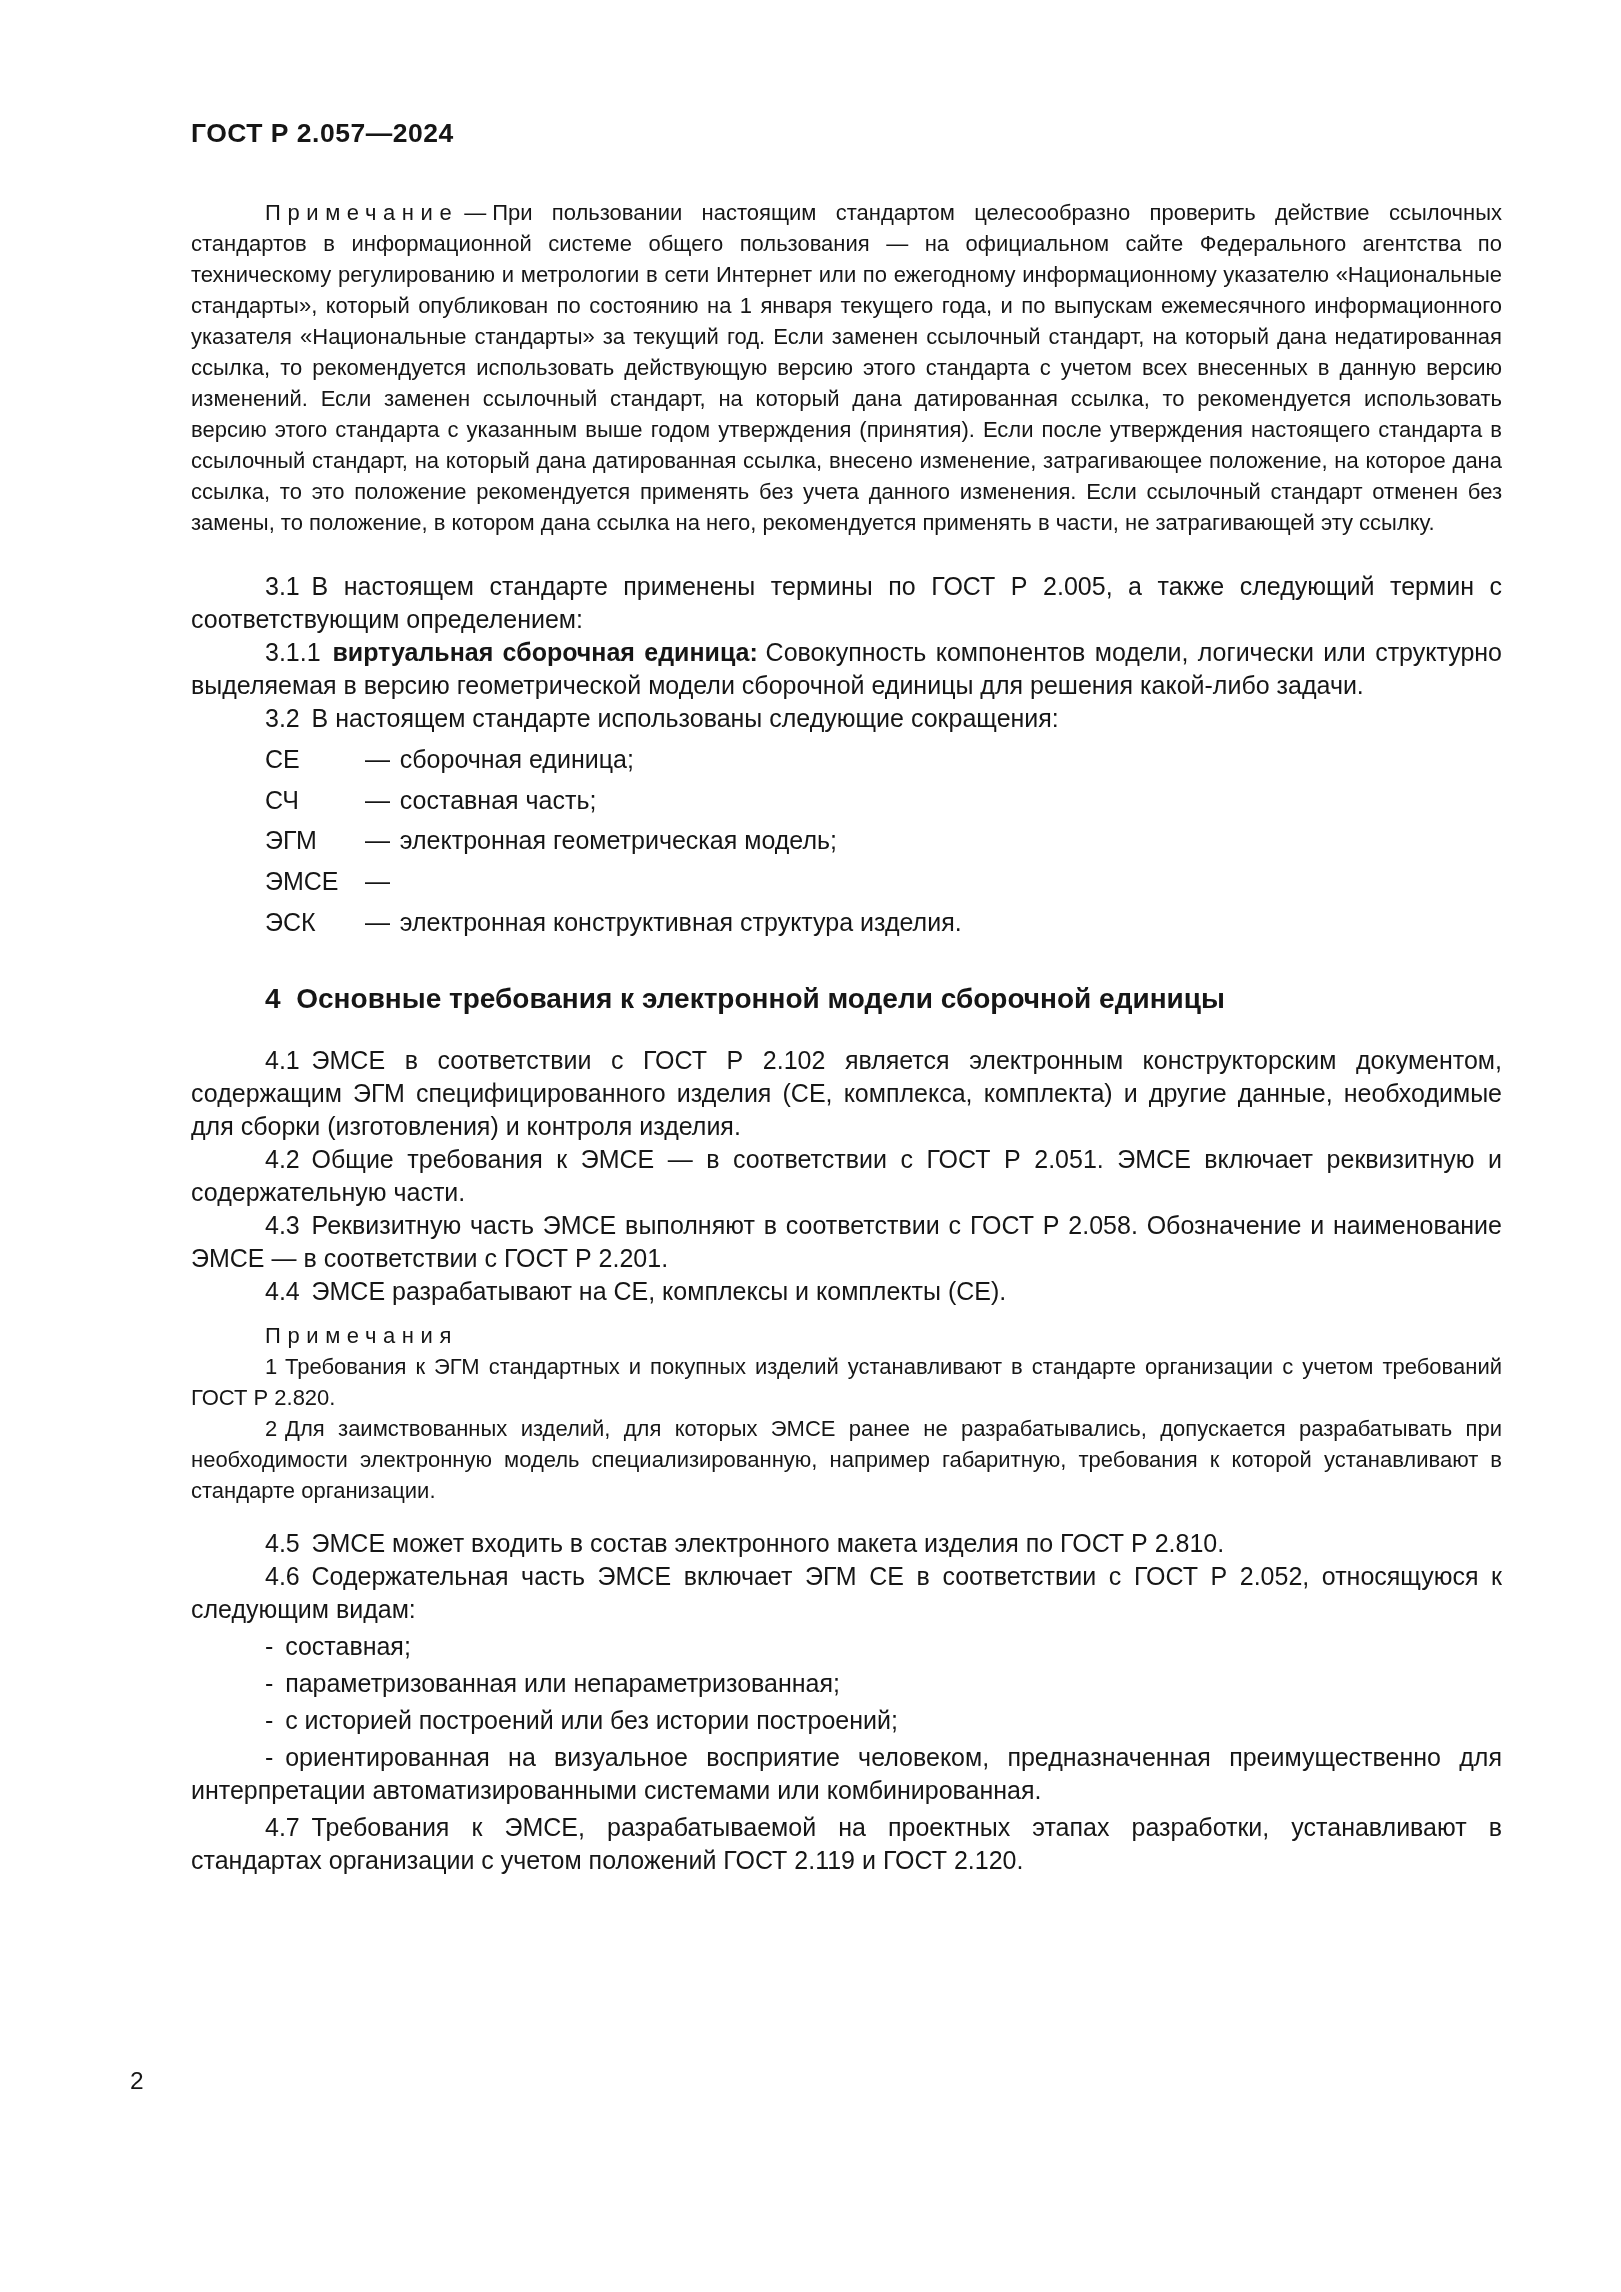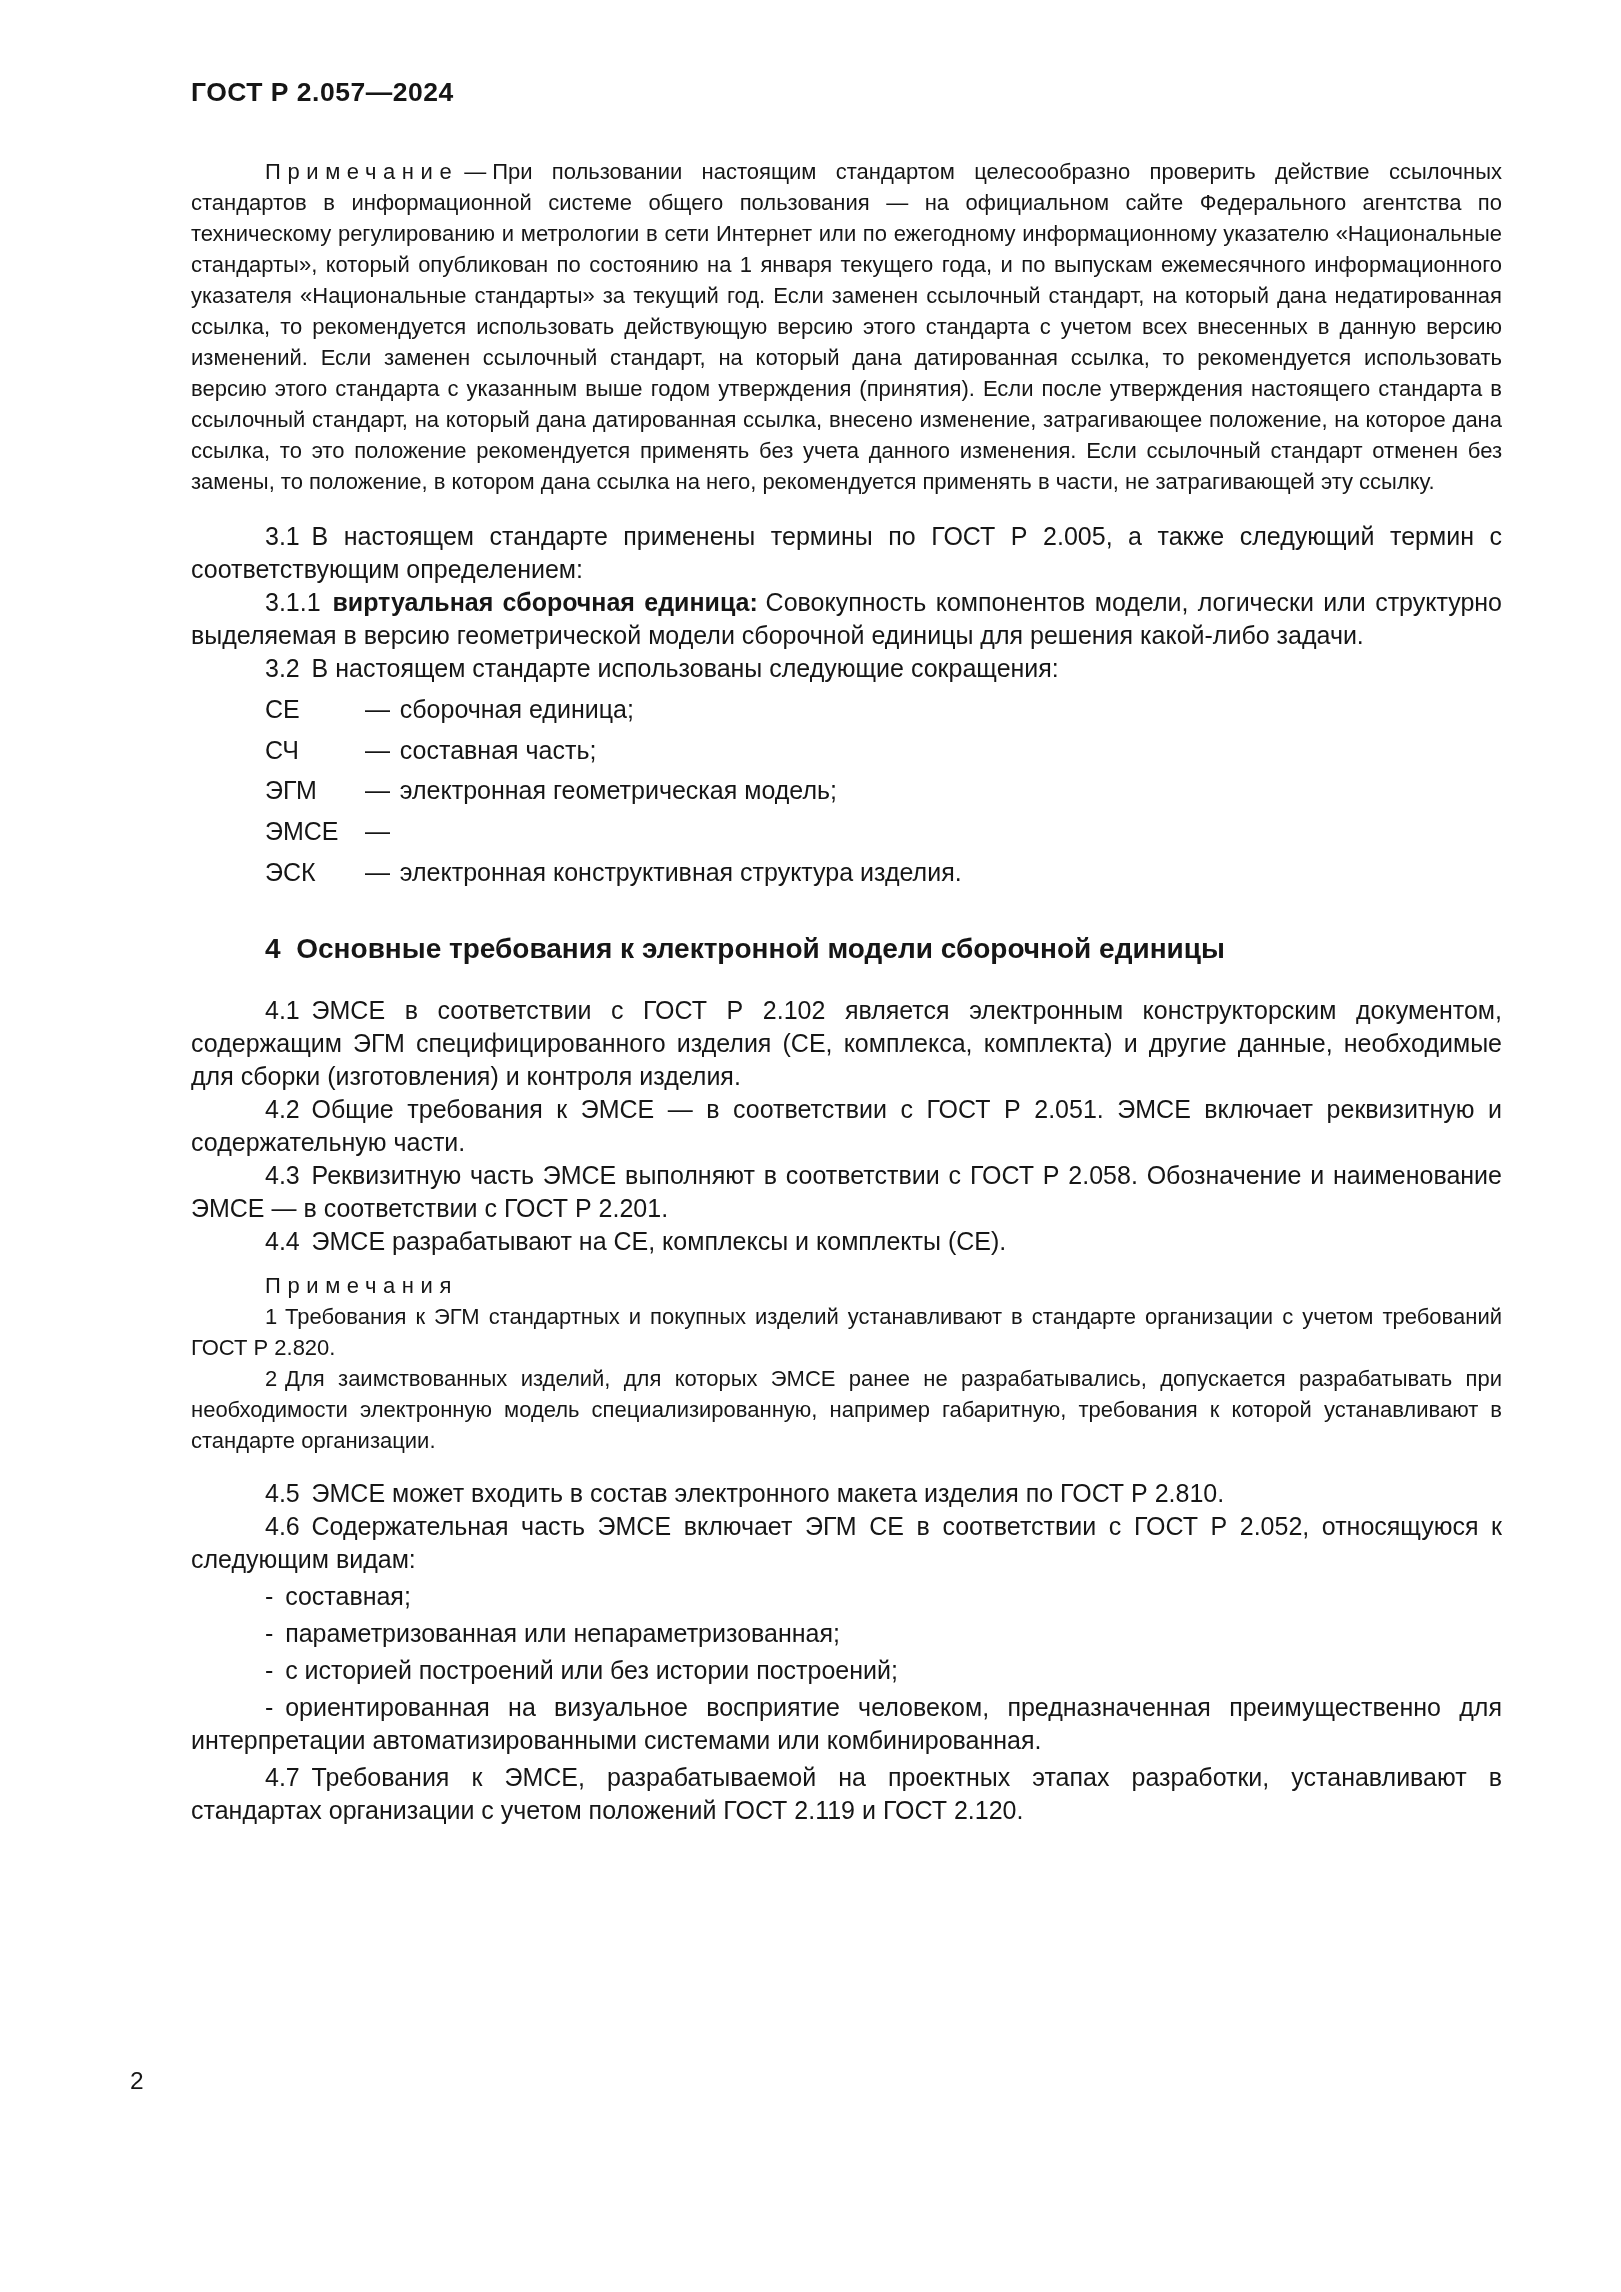--- a/index.html
+++ b/index.html
@@ -9,21 +9,21 @@
     background: #ffffff;
     position: relative;
     font-family: "Liberation Sans", "DejaVu Sans", sans-serif;
     color: #161616;
   }
   .content {
     position: absolute;
     left: 191px;
     top: 0;
     width: 1311px;
-    padding-top: 76px;
+    padding-top: 117px;
   }
   .doc-header {
     font-size: 26.5px;
     font-weight: bold;
     line-height: 33px;
     letter-spacing: 0.5px;
   }
   
   .note-intro {
     margin: 47px 0 0 0;
@@ -46,21 +46,21 @@
   .sec-heading-4 { margin-top: 41px; }
   .sec-num { margin-right: 15.7px; }
   
   .body-p {
     margin: 0;
     font-size: 25px;
     line-height: 33px;
     text-align: justify;
     text-indent: 74px;
   }
-  .p-first-3 { margin-top: 23px; }
+  .p-first-3 { margin-top: 32px; }
   .p-first-4 { margin-top: 27.4px; }
   .pnum { margin-right: 11.8px; }
   .term-bold { font-weight: bold; margin-right: 7.8px; }
   
   .abbrev-list { margin-top: 7.8px; }
   .abbrev-row {
     display: flex;
     margin-top: 7.8px;
     font-size: 25px;
     line-height: 33px;

